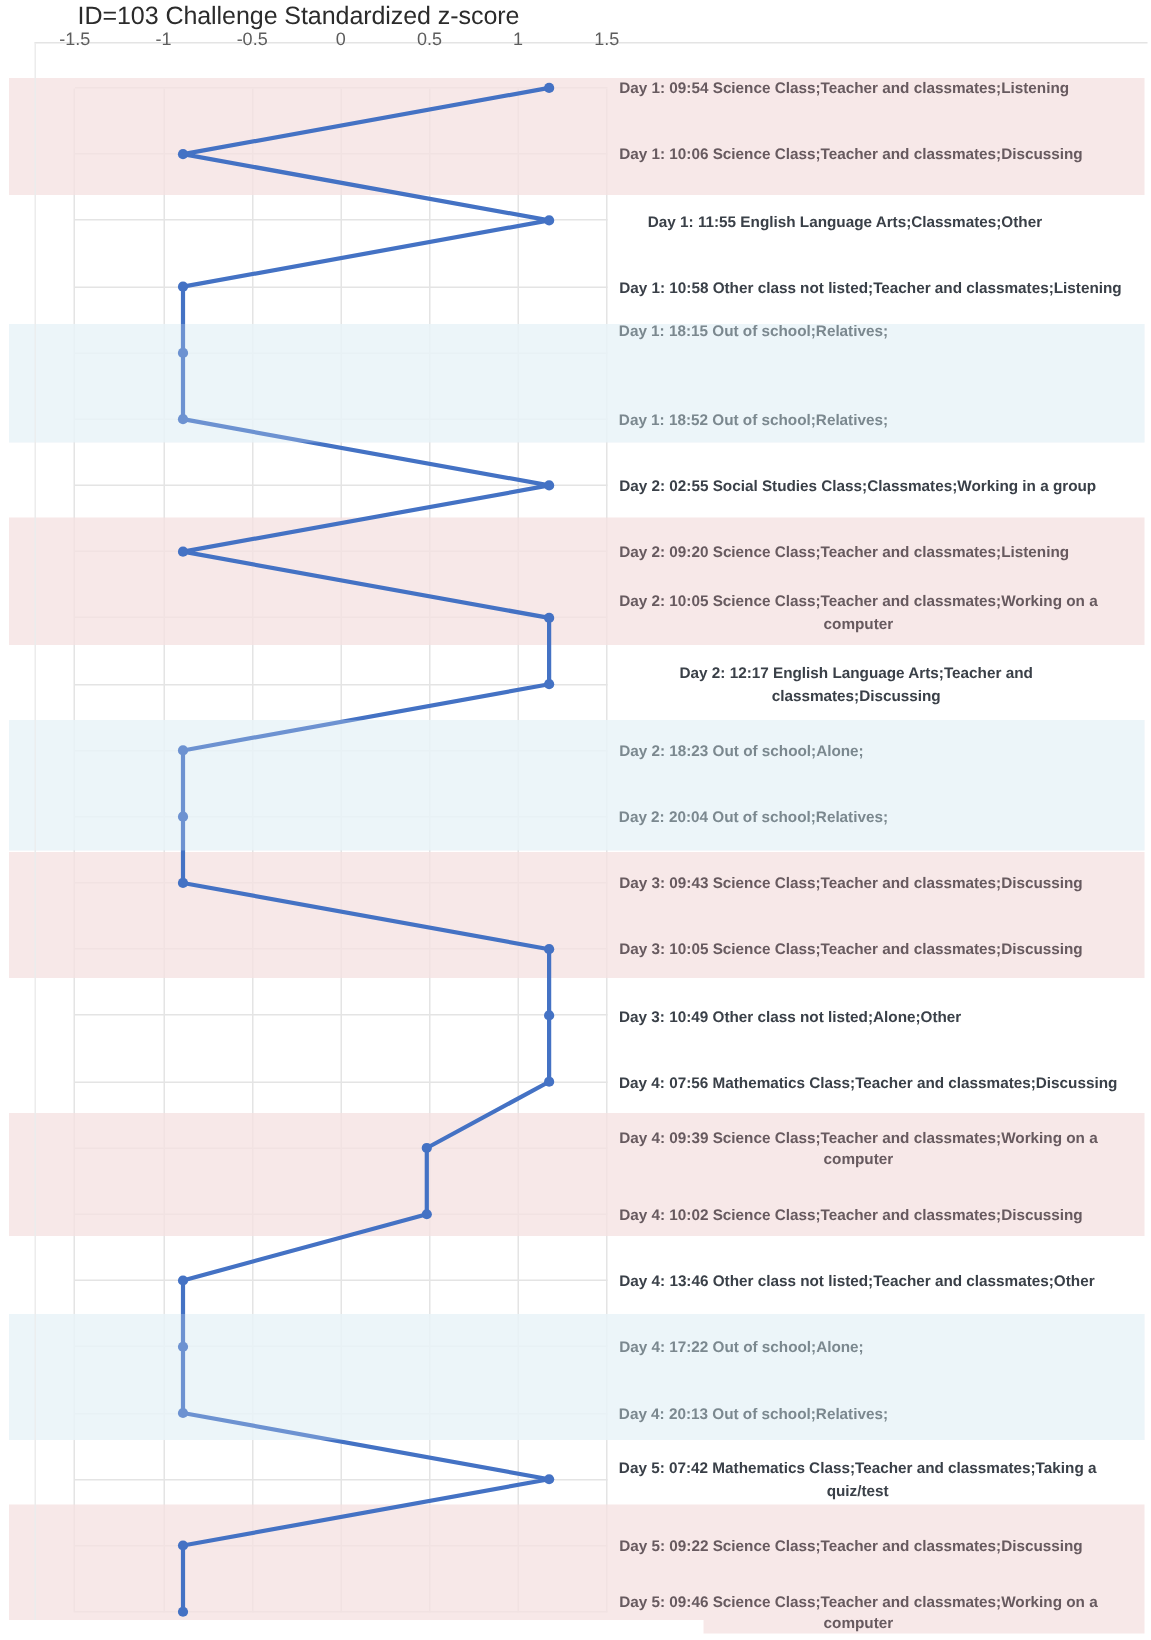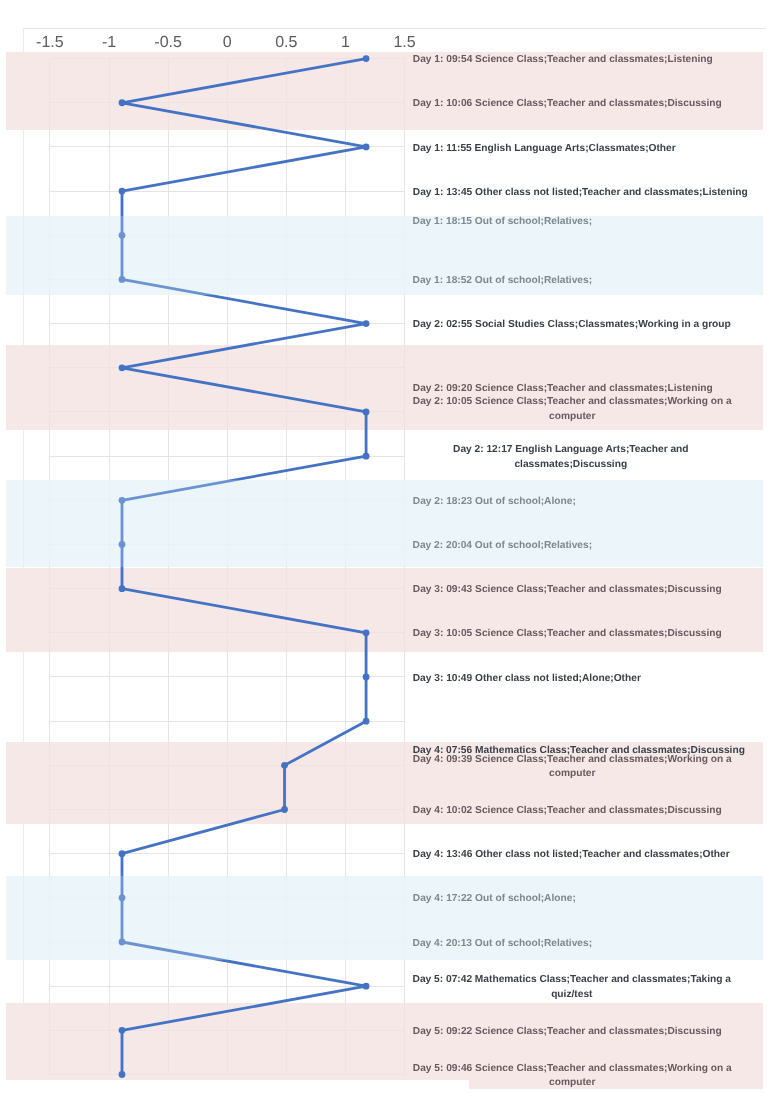--- a/index.html
+++ b/index.html
@@ -11,21 +11,21 @@
   .band{position:absolute;left:5.5px;width:757px;}
   .band.pink{background:rgba(245,226,226,0.78);}
   .band.blue{background:rgba(233,243,249,0.78);}
   .bandwash{position:absolute;left:5.5px;width:757px;
             background:rgb(233,243,249);opacity:0.25;}
   #chart-frame{position:absolute;left:23px;top:28px;width:741.5px;height:1052.5px;
                border-left:1px solid #ececec;border-top:1px solid #e4e4e4;
                box-sizing:border-box;}
   #chart-title{position:absolute;left:0px;top:1px;width:398px;text-align:center;
                font-size:16.7px;color:#2b2b2b;white-space:nowrap;letter-spacing:-0.05px;}
-  .tick{position:absolute;top:34px;font-size:16px;color:#5d5d5d;
+  .tick{position:absolute;top:19px;font-size:12px;color:#5d5d5d;
         text-align:center;transform:translateX(-50%);white-space:nowrap;}
   .vgrid{position:absolute;width:1px;background:#e4e4e4;top:58.6px;height:1016px;}
   .hgrid{position:absolute;height:1px;background:#e4e4e4;left:49.7px;width:355.3px;}
   .lbl{position:absolute;font-size:10.2px;font-weight:bold;line-height:14.6px;
        text-align:center;max-width:345px;left:412.3px;display:table;}
   .lbl.g-none{color:#3A4048;}
   .lbl.g-pink{color:#675A5F;}
   .lbl.g-blue{color:#7B888F;}
   #series-line-chart{position:absolute;left:0;top:0;}
   #bottom-white-strip{position:absolute;left:4.7px;top:1080.2px;
@@ -77,20 +77,21 @@
       <div class="band pink" style="top: 344.7px; height: 85.7px;"></div>
       <div class="band blue" style="top: 479.9px; height: 87.6px;"></div>
       <div class="band pink" style="top: 567.9px; height: 84.3px;"></div>
       <div class="band pink" style="top: 741.8px; height: 82.2px;"></div>
       <div class="band blue" style="top: 875.7px; height: 84.6px;"></div>
       <div class="band pink" style="top: 1002.5px; height: 86.5px;"></div>
     </div>
 
   <div id="chart-frame"></div>
 
+  <div id="chart-title">ID=103 Challenge Standardized z-score</div>
 
   <div id="x-axis">
       <div class="tick" style="left: 49.9px;">-1.5</div>
       <div class="tick" style="left: 109px;">-1</div>
       <div class="tick" style="left: 168.1px;">-0.5</div>
       <div class="tick" style="left: 227.2px;">0</div>
       <div class="tick" style="left: 286.3px;">0.5</div>
       <div class="tick" style="left: 345.4px;">1</div>
       <div class="tick" style="left: 404.5px;">1.5</div>
     </div>
@@ -126,34 +127,34 @@
   </svg>
 
   <div id="band-overlays">
       <div class="bandwash" style="top: 215.9px; height: 79.4px;"></div>
       <div class="bandwash" style="top: 479.9px; height: 87.6px;"></div>
       <div class="bandwash" style="top: 875.7px; height: 84.6px;"></div>
     </div>
   <div id="data-labels">
       <div class="lbl g-pink" style="width: 301px; top: 53.2031px;">Day 1: 09:54 Science Class;Teacher and classmates;Listening</div>
       <div class="lbl g-pink" style="width: 310px; top: 97.3731px;">Day 1: 10:06 Science Class;Teacher and classmates;Discussing</div>
-      <div class="lbl g-none" style="width: 264px; top: 141.543px;">Day 1: 11:55 English Language Arts;Classmates;Other</div>
-      <div class="lbl g-none" style="width: 336px; top: 185.713px;">Day 1: 13:45 Other class not listed;Teacher and classmates;Listening</div>
+      <div class="lbl g-none" style="width: 264px; top: 141.543px; margin-left: 19px;">Day 1: 11:55 English Language Arts;Classmates;Other</div>
+      <div class="lbl g-none" style="width: 336px; top: 185.713px;">Day 1: 10:58 Other class not listed;Teacher and classmates;Listening</div>
       <div class="lbl g-blue" style="width: 180px; top: 215px;">Day 1: 18:15 Out of school;Relatives;</div>
       <div class="lbl g-blue" style="width: 180px; top: 274.053px;">Day 1: 18:52 Out of school;Relatives;</div>
       <div class="lbl g-none" style="width: 319px; top: 318.223px;">Day 2: 02:55 Social Studies Class;Classmates;Working in a group</div>
-      <div class="lbl g-pink" style="width: 301px; top: 382px;">Day 2: 09:20 Science Class;Teacher and classmates;Listening</div>
+      <div class="lbl g-pink" style="width: 301px; top: 362px;">Day 2: 09:20 Science Class;Teacher and classmates;Listening</div>
       <div class="lbl g-pink" style="width: 320px; top: 395px;">Day 2: 10:05 Science Class;Teacher and classmates;Working on a computer</div>
       <div class="lbl g-none" style="width: 237px; top: 443.436px; margin-left: 40px;">Day 2: 12:17 English Language Arts;Teacher and classmates;Discussing</div>
       <div class="lbl g-blue" style="width: 164px; top: 494.903px;">Day 2: 18:23 Out of school;Alone;</div>
       <div class="lbl g-blue" style="width: 180px; top: 539.073px;">Day 2: 20:04 Out of school;Relatives;</div>
       <div class="lbl g-pink" style="width: 310px; top: 583.243px;">Day 3: 09:43 Science Class;Teacher and classmates;Discussing</div>
       <div class="lbl g-pink" style="width: 310px; top: 627.413px;">Day 3: 10:05 Science Class;Teacher and classmates;Discussing</div>
       <div class="lbl g-none" style="width: 229px; top: 671.583px;">Day 3: 10:49 Other class not listed;Alone;Other</div>
-      <div class="lbl g-none" style="width: 333px; top: 715.753px; margin-top: 28px;">Day 4: 07:56 Mathematics Class;Teacher and classmates;Discussing</div>
+      <div class="lbl g-none" style="width: 333px; top: 715.753px;">Day 4: 07:56 Mathematics Class;Teacher and classmates;Discussing</div>
       <div class="lbl g-pink" style="width: 320px; top: 752.626px;">Day 4: 09:39 Science Class;Teacher and classmates;Working on a computer</div>
       <div class="lbl g-pink" style="width: 310px; top: 804.093px;">Day 4: 10:02 Science Class;Teacher and classmates;Discussing</div>
       <div class="lbl g-none" style="width: 318px; top: 848.263px;">Day 4: 13:46 Other class not listed;Teacher and classmates;Other</div>
       <div class="lbl g-blue" style="width: 164px; top: 892.433px;">Day 4: 17:22 Out of school;Alone;</div>
       <div class="lbl g-blue" style="width: 180px; top: 936.603px;">Day 4: 20:13 Out of school;Relatives;</div>
       <div class="lbl g-none" style="width: 319px; top: 973.476px;">Day 5: 07:42 Mathematics Class;Teacher and classmates;Taking a quiz/test</div>
       <div class="lbl g-pink" style="width: 310px; top: 1024.94px; text-align: center;">Day 5: 09:22 Science Class;Teacher and classmates;Discussing</div>
       <div class="lbl g-pink" style="width: 320px; top: 1061.82px;">Day 5: 09:46 Science Class;Teacher and classmates;Working on a computer</div>
     </div>
 

